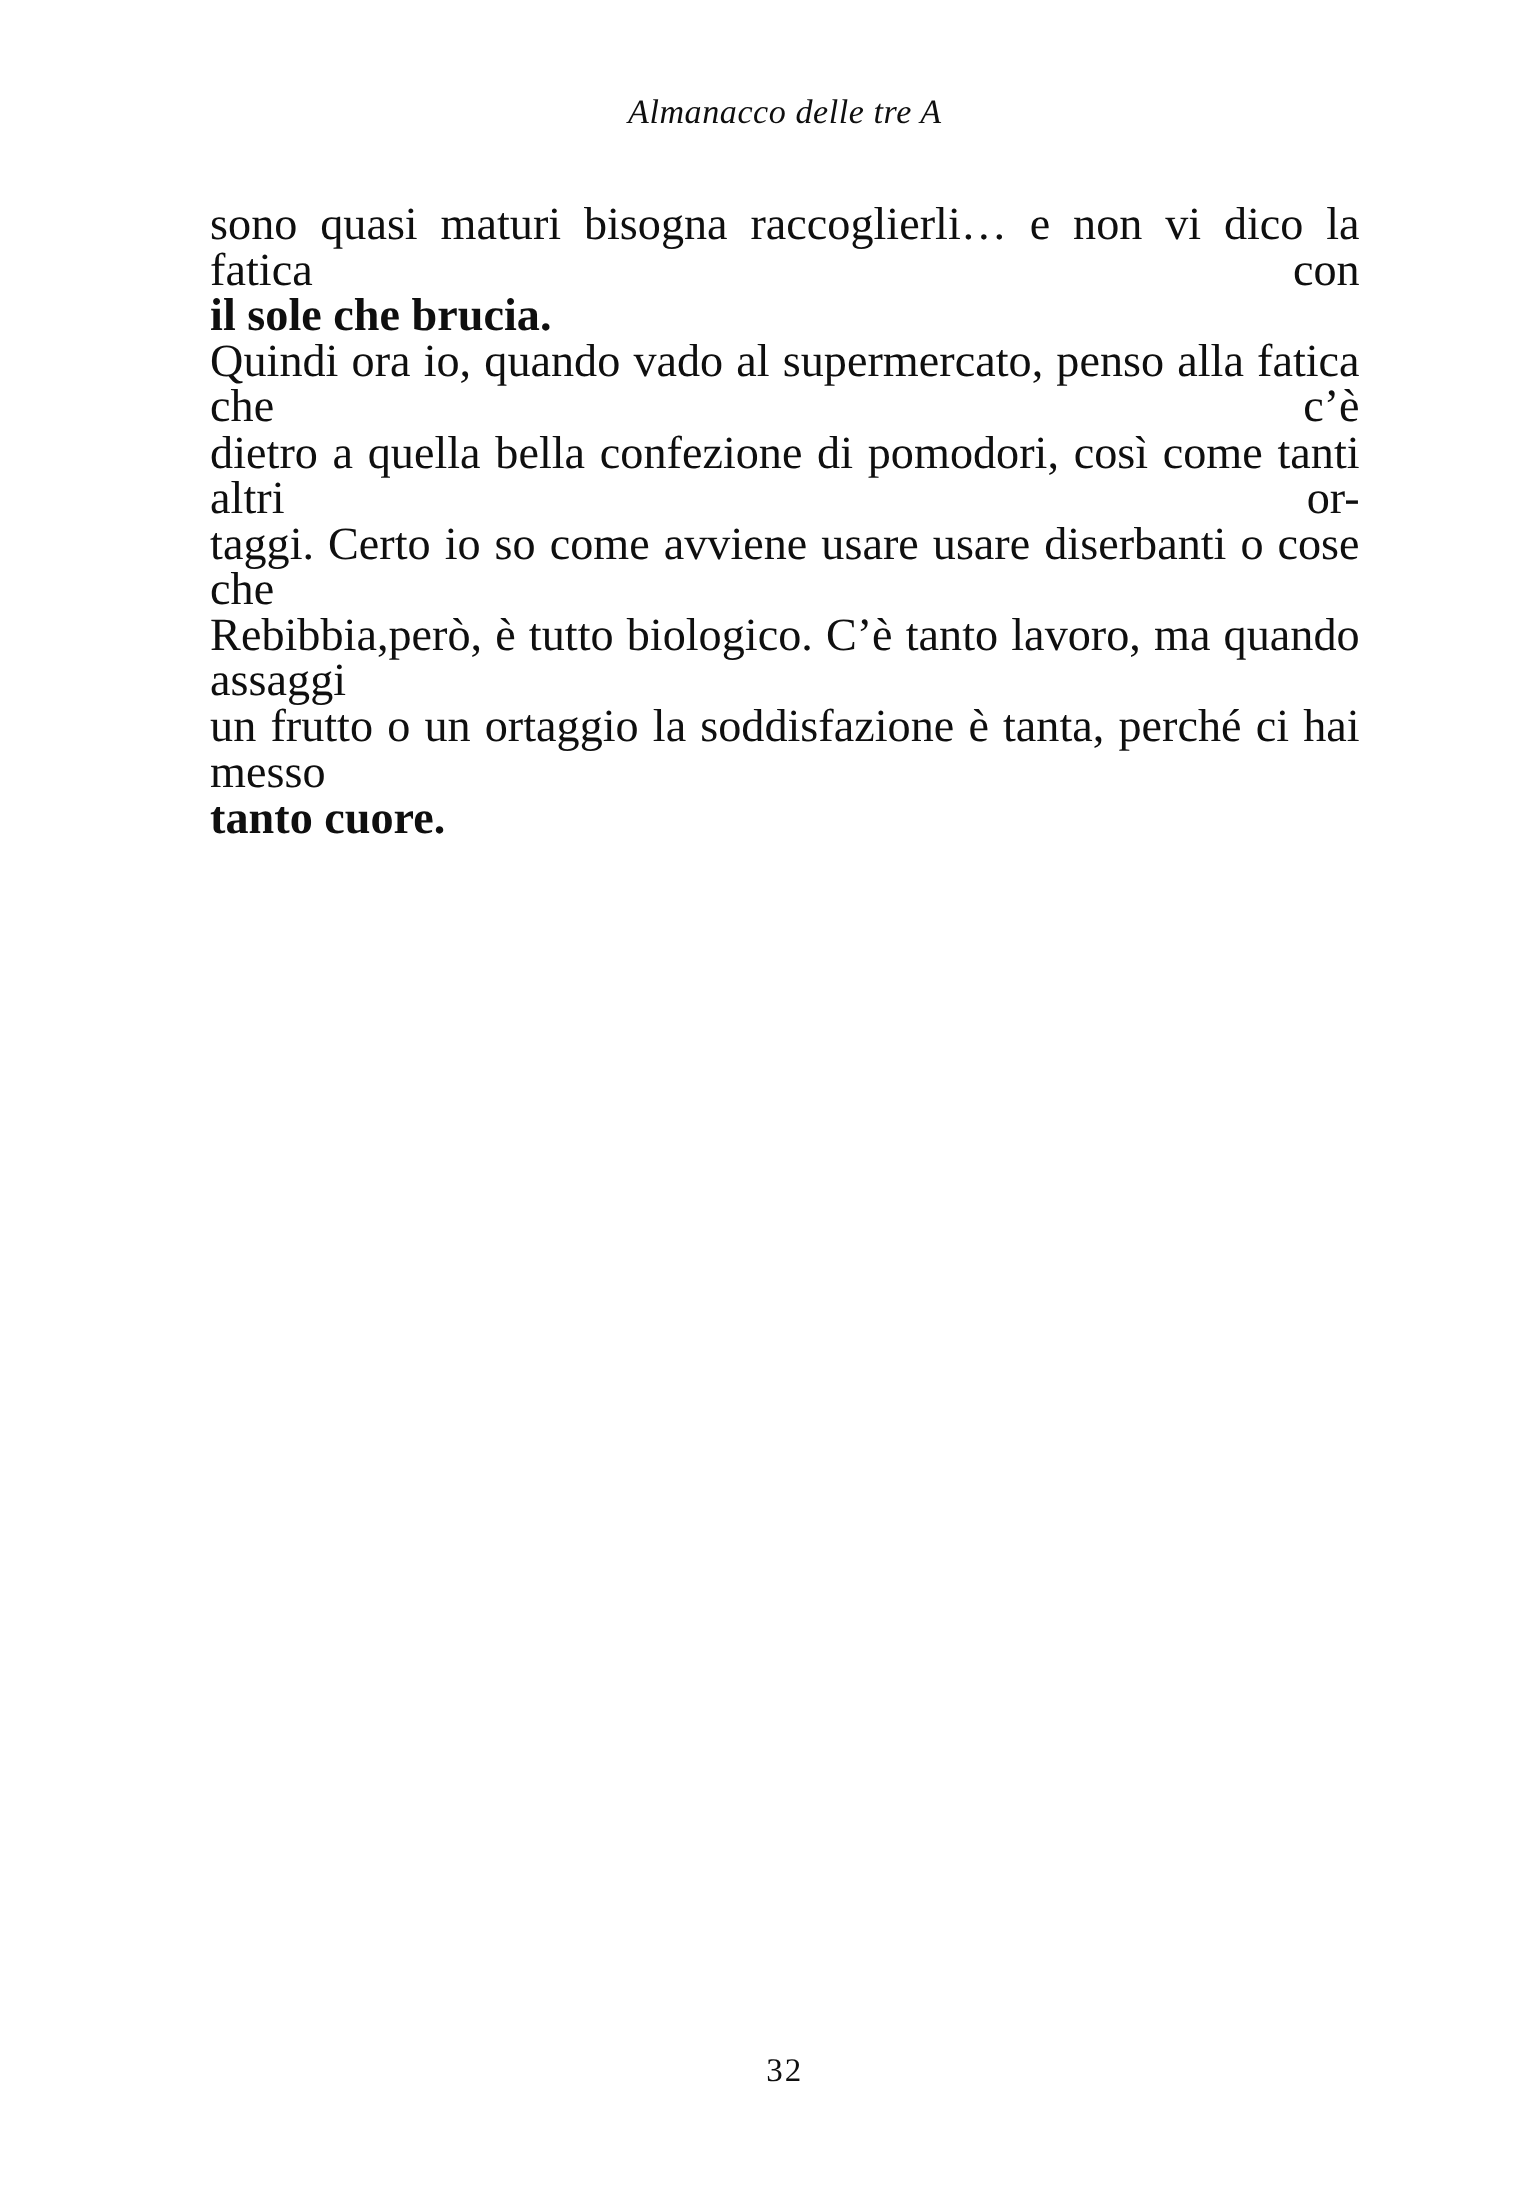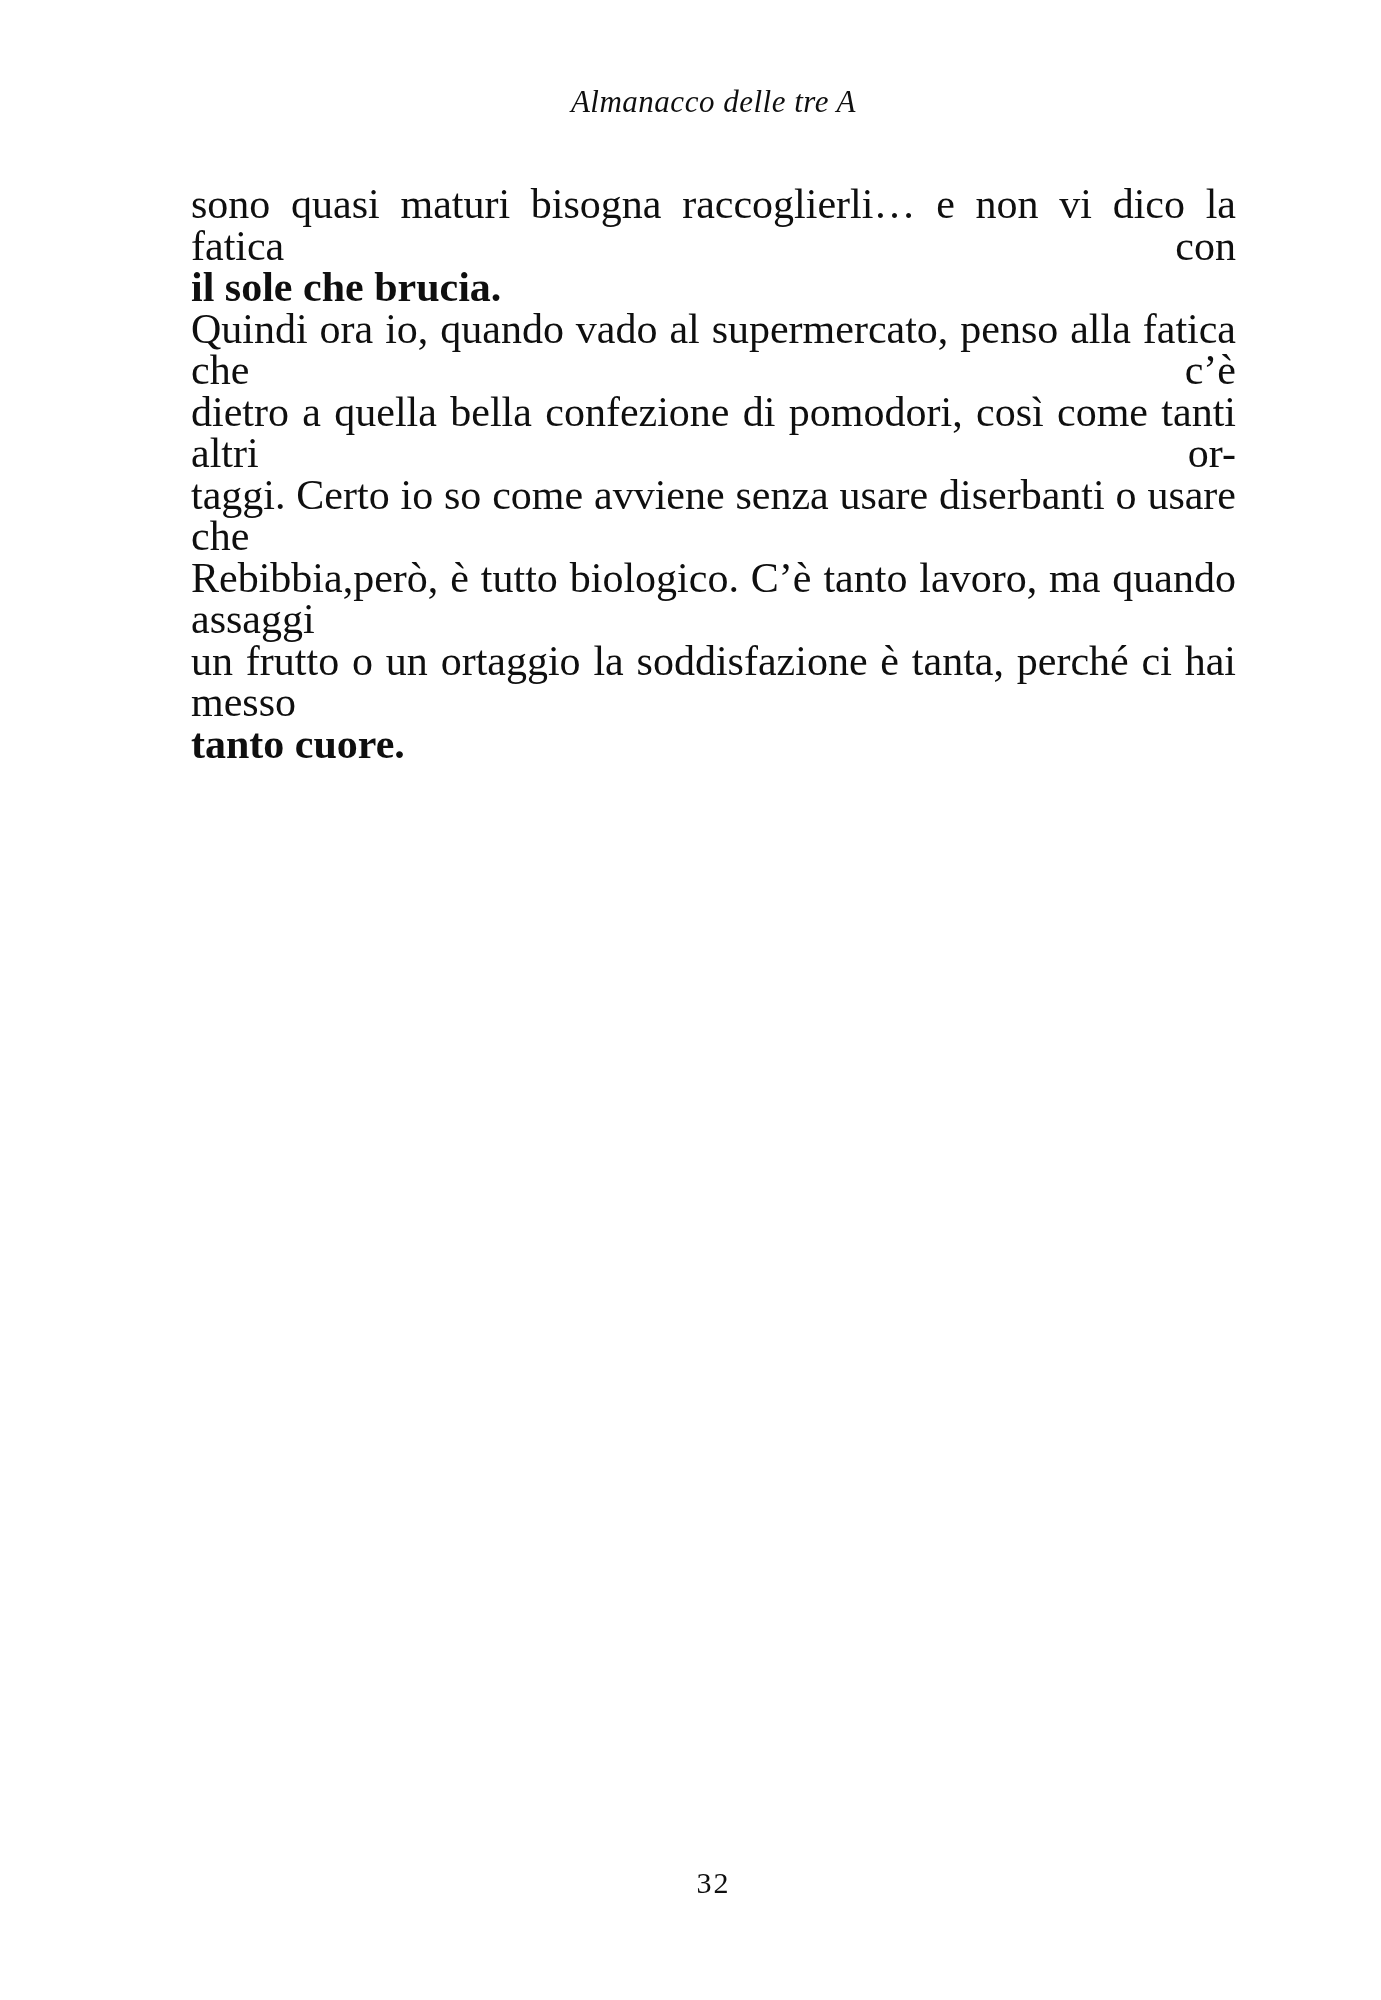--- a/index.html
+++ b/index.html
@@ -76,21 +76,21 @@
 
 <div class="page">
 
   <div class="running-header">Almanacco delle tre A</div>
 
   <div class="body-text">
       <div class="text-line justified">sono quasi maturi bisogna raccoglierli… e non vi dico la fatica con</div>
       <div class="text-line plain">il sole che brucia.</div>
       <div class="text-line justified">Quindi ora io, quando vado al supermercato, penso alla fatica che c’è</div>
       <div class="text-line justified">dietro a quella bella confezione di pomodori, così come tanti altri or-</div>
-      <div class="text-line justified">taggi. Certo io so come avviene senza usare diserbanti o usare che</div>
+      <div class="text-line justified">taggi. Certo io so come avviene usare usare diserbanti o cose che</div>
       <div class="text-line justified">Rebibbia,però, è tutto biologico. C’è tanto lavoro, ma quando assaggi</div>
       <div class="text-line justified">un frutto o un ortaggio la soddisfazione è tanta, perché ci hai messo</div>
       <div class="text-line plain">tanto cuore.</div>
     </div>
 
 
   <div class="page-number">32</div>
 
 </div>
 

